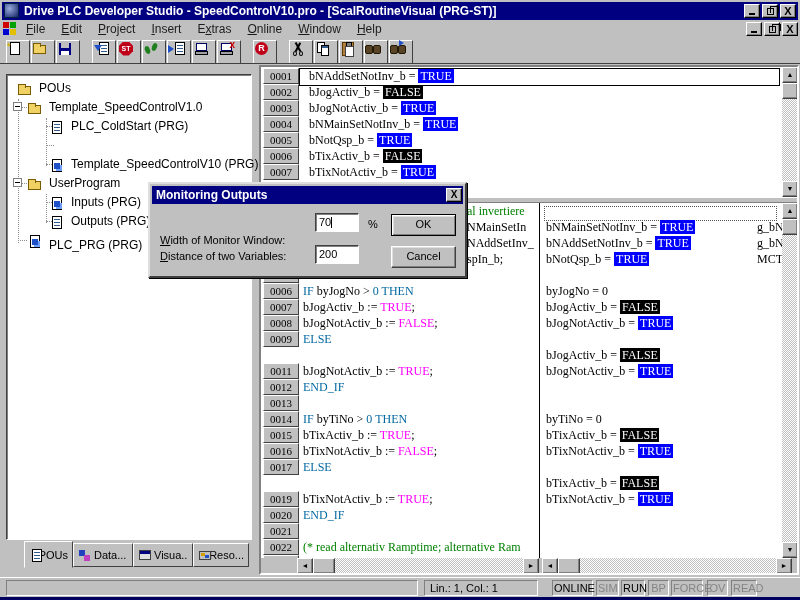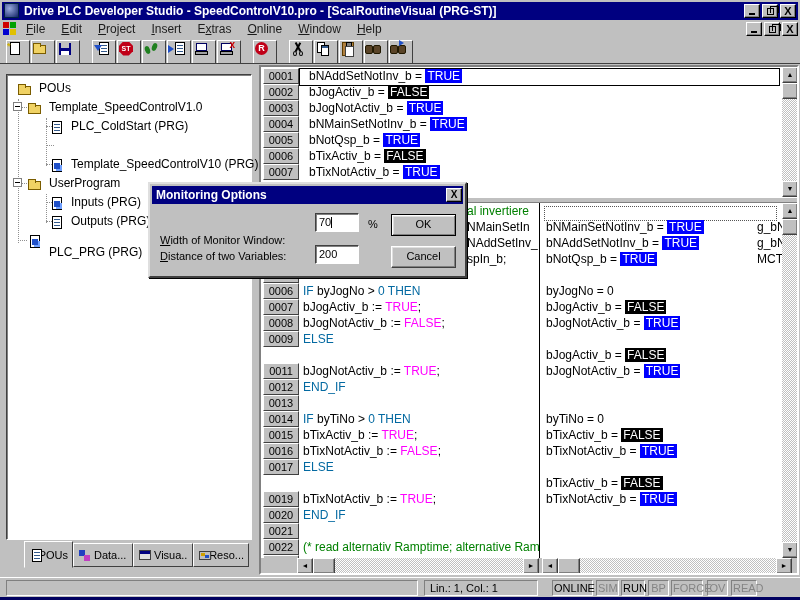--- a/index.html
+++ b/index.html
@@ -82,21 +82,21 @@
   .expbox { position:absolute; width:9px; height:9px; background:#fff; border:1px solid #808080; }
   .expbox::after { content:""; position:absolute; left:1px; top:3px; width:5px; height:1px; background:#000; }
   .tlbl { margin-left:4px; white-space:nowrap; }
   .sel-bar { position:absolute; left:57px; right:3px; top:1px; bottom:1px; background:#000080; color:#fff; padding:1px 3px; white-space:nowrap; overflow:hidden; }
   .tconn { position:absolute; border-color:#909090 !important; }
   .tabs { left:6px; top:541px; height:28px; }
   .tab { position:absolute; top:2px; height:24px; background:#c0c0c0; border:1px solid; border-color:#fff #404040 #404040 #fff; display:flex; align-items:center; padding:0 4px; white-space:nowrap; }
   .tab.active { top:0; height:27px; z-index:3; border-bottom-color:#c0c0c0; }
 
   
-  .editor { left:259px; top:65px; width:540px; height:510px; border:2px solid; border-color:#808080 #fff #fff #808080; background:#c0c0c0; overflow:hidden; }
+  .editor { left:259px; top:65px; width:540px; height:510px; border:2px solid; border-color:#808080 #fff #fff #808080; background:#c0c0c0; overflow:hidden;font-family:Liberation Serif, serif; }
   .pane { position:absolute; background:#fff; overflow:hidden; }
   .decl-pane { left:0; top:0; width:521px; height:130px; }
   .code-pane { left:0; top:136px; width:278px; height:355px; }
   .mon-pane  { left:278px; top:136px; width:243px; height:355px; border-left:1px solid #000; }
   .splitter { left:0; top:130px; width:536px; height:6px; background:#c0c0c0; border-top:1px solid #fff; border-bottom:1px solid #808080; }
   .row16 { position:absolute; left:0; right:0; height:16px; line-height:16px; white-space:nowrap; }
   .lnum { position:absolute; left:2px; top:0; width:36px; height:16px; background:#c0c0c0; border:1px solid; border-color:#fff #404040 #404040 #fff; text-align:center; font-size:11px; line-height:14px; }
   .dtext { position:absolute; left:48px; }
   .ctext { position:absolute; left:42px; }
   .ctext.tail { left:206px; }
@@ -238,21 +238,21 @@
       <span class="tlbl" style="position:absolute;left:60px;top:2px">Inputs (PRG)</span>
     </div>
     <div class="abs tconn" style="left:39px;top:146px;width:8px;height:1px;border-top:1px dotted #909090;"></div>
     <div class="trow" style="top:137px">
       <span style="position:absolute;left:42px;top:2px"><span class="icon small"><span class="pg lines"></span></span></span>
       <span class="tlbl" style="position:absolute;left:60px;top:2px">Outputs (PRG)</span>
     </div>
     <div class="abs tconn" style="left:11px;top:165px;width:9px;height:1px;border-top:1px dotted #909090;"></div>
     <div class="trow" style="top:156px">
       <span style="position:absolute;left:20px;top:2px"><span class="icon small"><span class="blockpg"></span></span></span>
-      <span class="tlbl" style="position:absolute;left:38px;top:14px">PLC_PRG (PRG)</span>
+      <span class="tlbl" style="position:absolute;left:38px;top:7px">PLC_PRG (PRG)</span>
     </div>
   </div>
 <div class="abs tabs" id="tabs">
     <span class="tab active" style="left:18px;width:49px">
       <span class="icon small">
         <span class="pg lines"></span>
       </span>
       <span style="margin-left:2px;font-size:11px">POUs</span>
     </span>
     <span class="tab" style="left:67px;width:60px">
@@ -480,21 +480,21 @@
 
 <div class="abs statwrap">
   <span class="scell" style="left:6px;width:412px;"></span>
   <span class="scell" style="left:424px;width:114px;">Lin.: 1, Col.: 1</span>
   <span id="statflags"><span class="scell flag-on" style="left:552px;width:41px;text-align:center;padding:0 1px">ONLINE</span><span class="scell flag-off" style="left:596px;width:23px;text-align:center;padding:0 1px">SIM</span><span class="scell flag-on" style="left:621px;width:24px;text-align:center;padding:0 1px">RUN</span><span class="scell flag-off" style="left:648px;width:21px;text-align:center;padding:0 1px">BP</span><span class="scell flag-off" style="left:671px;width:32px;text-align:center;padding:0 1px">FORCE</span><span class="scell flag-off" style="left:707px;width:21px;text-align:center;padding:0 1px">OV</span><span class="scell flag-off" style="left:731px;width:26px;text-align:center;padding:0 1px">READ</span></span>
 </div>
 <div class="abs botline"></div>
 
 <div class="abs dialog">
   <div class="dlg-title">
-    <span>Monitoring Options</span>
+    <span>Monitoring Outputs</span>
   </div>
   <span class="dlg-close">X</span>
   <div id="dlgbody">
       <span class="dlg-label" style="top:50px"><u>W</u>idth of Monitor Window:</span>
       <span class="dlg-input" style="top:29px">70<span class="caret"></span></span>
       <span class="dlg-suffix" style="top:34px">%</span>
       <span class="dlg-label" style="top:66px"><u>D</u>istance of two Variables:</span>
       <span class="dlg-input" style="top:61px">200</span>
       <span class="dlg-btn def" style="top:30px;height:22px">OK</span>
       <span class="dlg-btn" style="top:62px;height:22px">Cancel</span>

